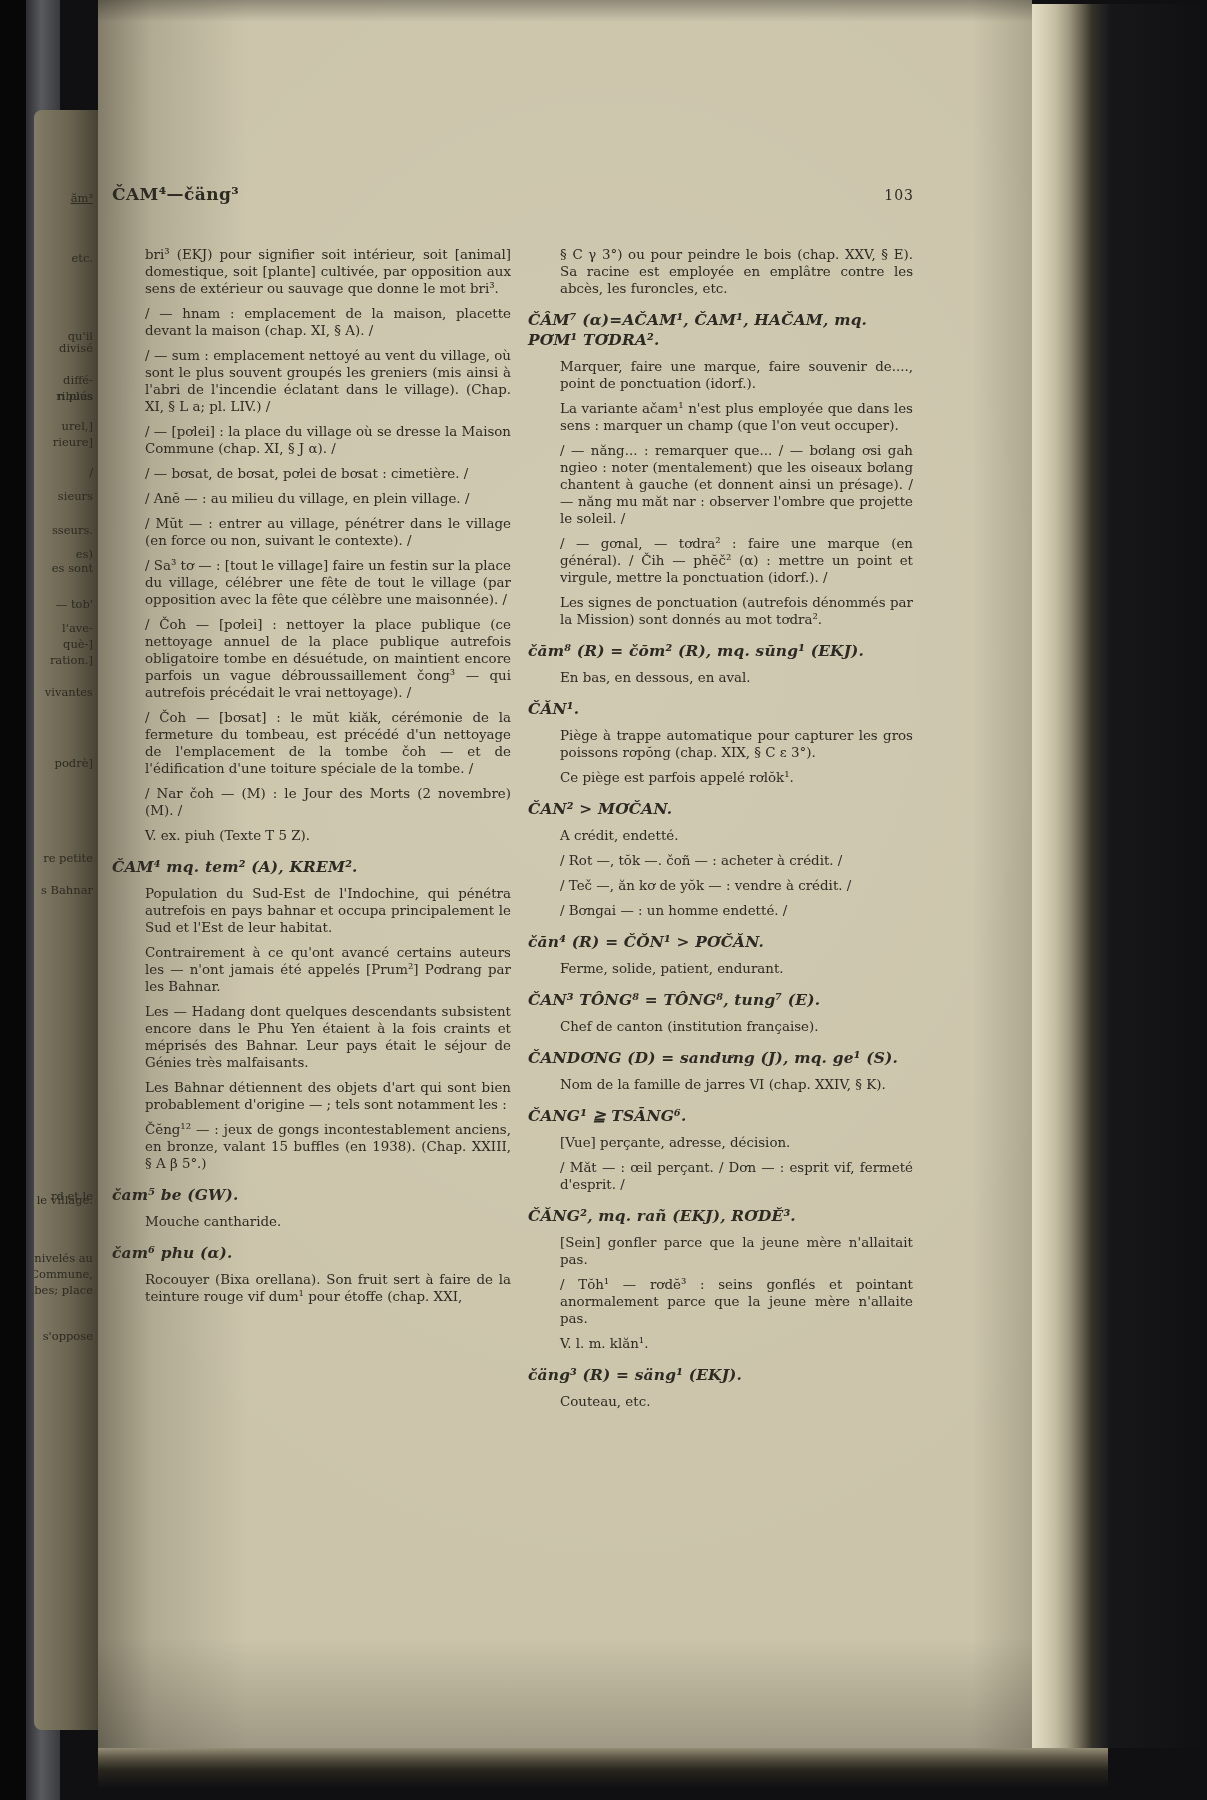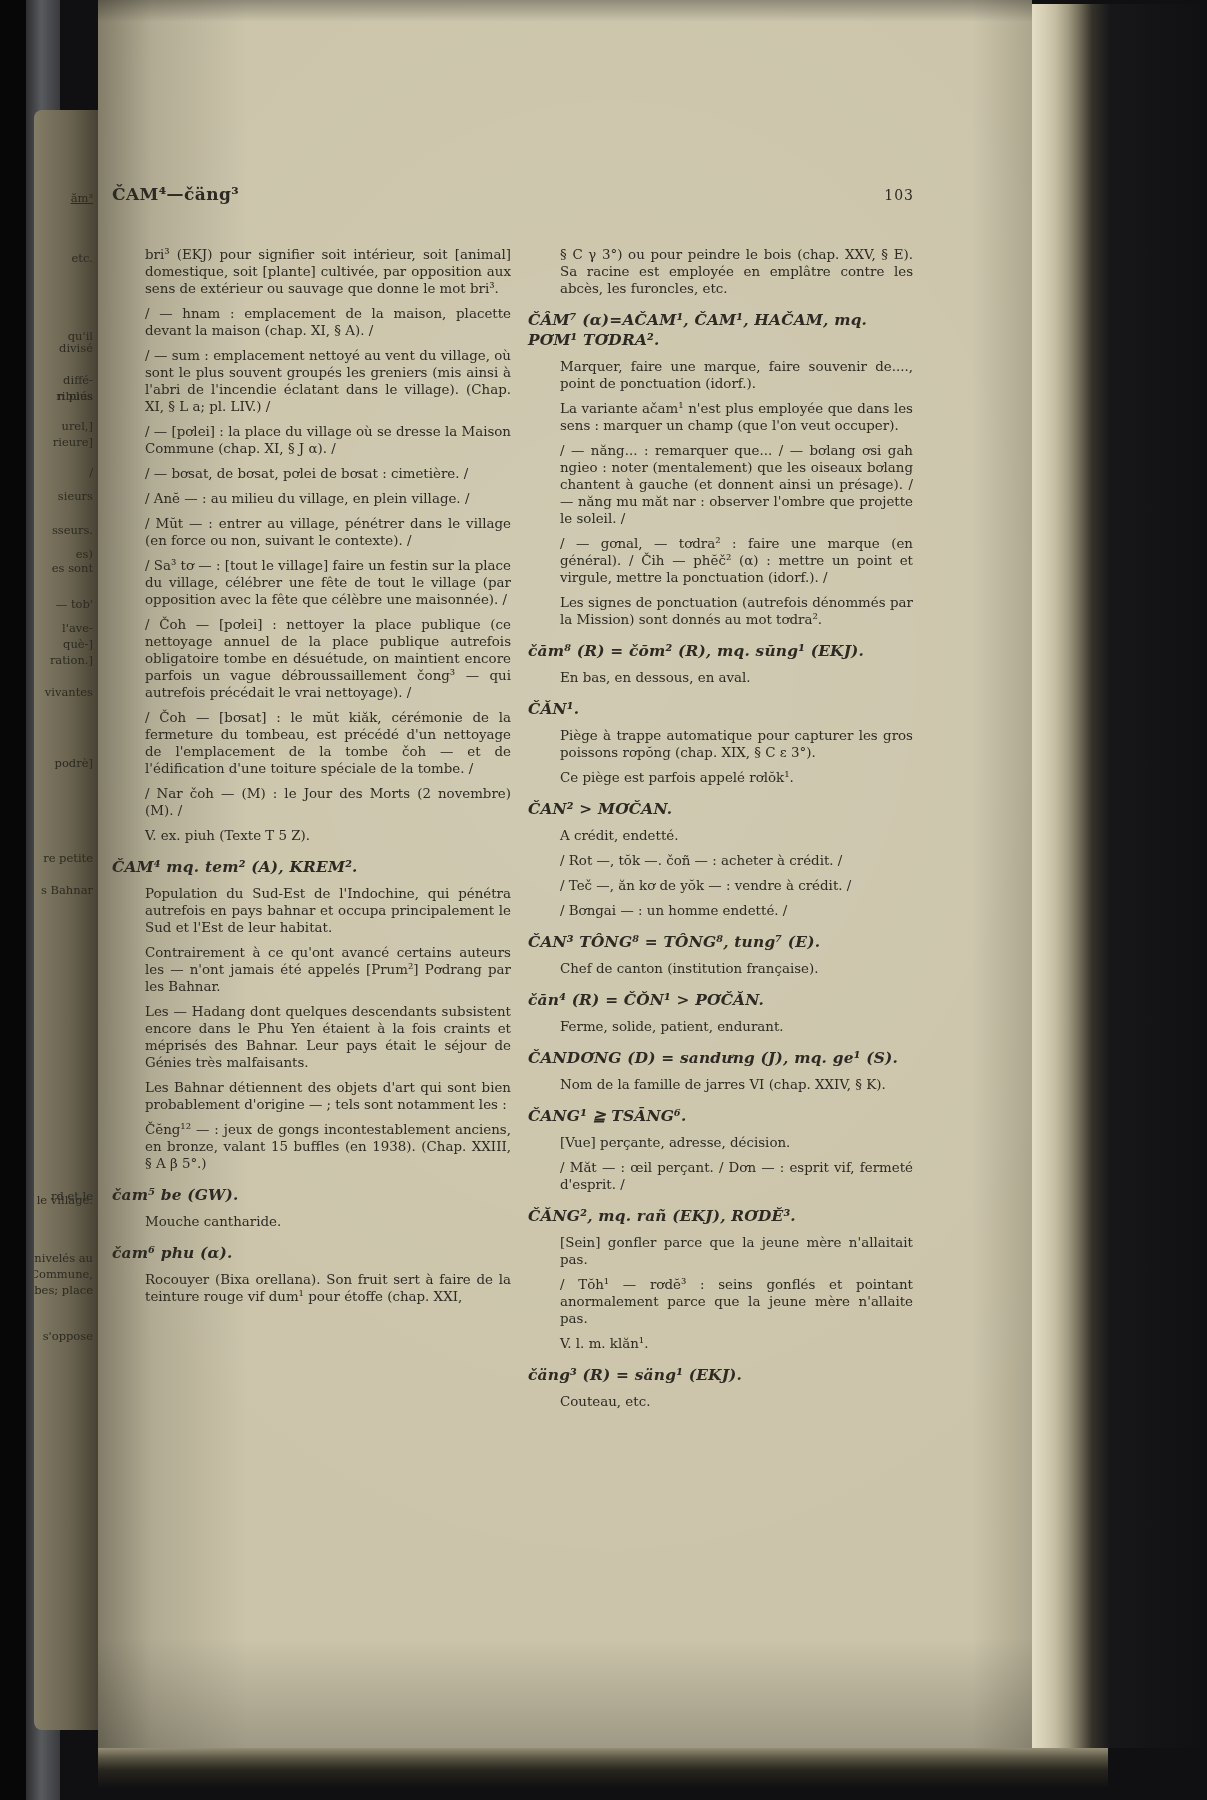--- a/index.html
+++ b/index.html
@@ -188,29 +188,29 @@
         <div class="entry">
           <div class="headword">ČAN² &gt; MƠČAN.</div>
           <div class="entry-body">
             <p>A crédit, endetté.</p>
             <p>/ Rot —, tŏk —. čoñ — : acheter à crédit. /</p>
             <p>/ Teč —, ăn kơ de yŏk — : vendre à crédit. /</p>
             <p>/ Bơngai — : un homme endetté. /</p>
           </div>
         </div>
         <div class="entry">
+          <div class="headword">čăn⁴ (R) = ČŎN¹ &gt; PƠČĂN.</div>
+          <div class="entry-body">
+            <p>Ferme, solide, patient, endurant.</p>
+          </div>
+        </div>
+        <div class="entry">
           <div class="headword">ČAN³ TÔNG⁸ = TÔNG⁸, tung⁷ (E).</div>
           <div class="entry-body">
             <p>Chef de canton (institution française).</p>
-          </div>
-        </div>
-        <div class="entry">
-          <div class="headword">čăn⁴ (R) = ČŎN¹ &gt; PƠČĂN.</div>
-          <div class="entry-body">
-            <p>Ferme, solide, patient, endurant.</p>
           </div>
         </div>
         <div class="entry">
           <div class="headword">ČANDƠNG (D) = sandưng (J), mq. ge¹ (S).</div>
           <div class="entry-body">
             <p>Nom de la famille de jarres VI (chap. XXIV, § K).</p>
           </div>
         </div>
         <div class="entry">
           <div class="headword">ČANG¹ ≧ TSĀNG⁶.</div>

